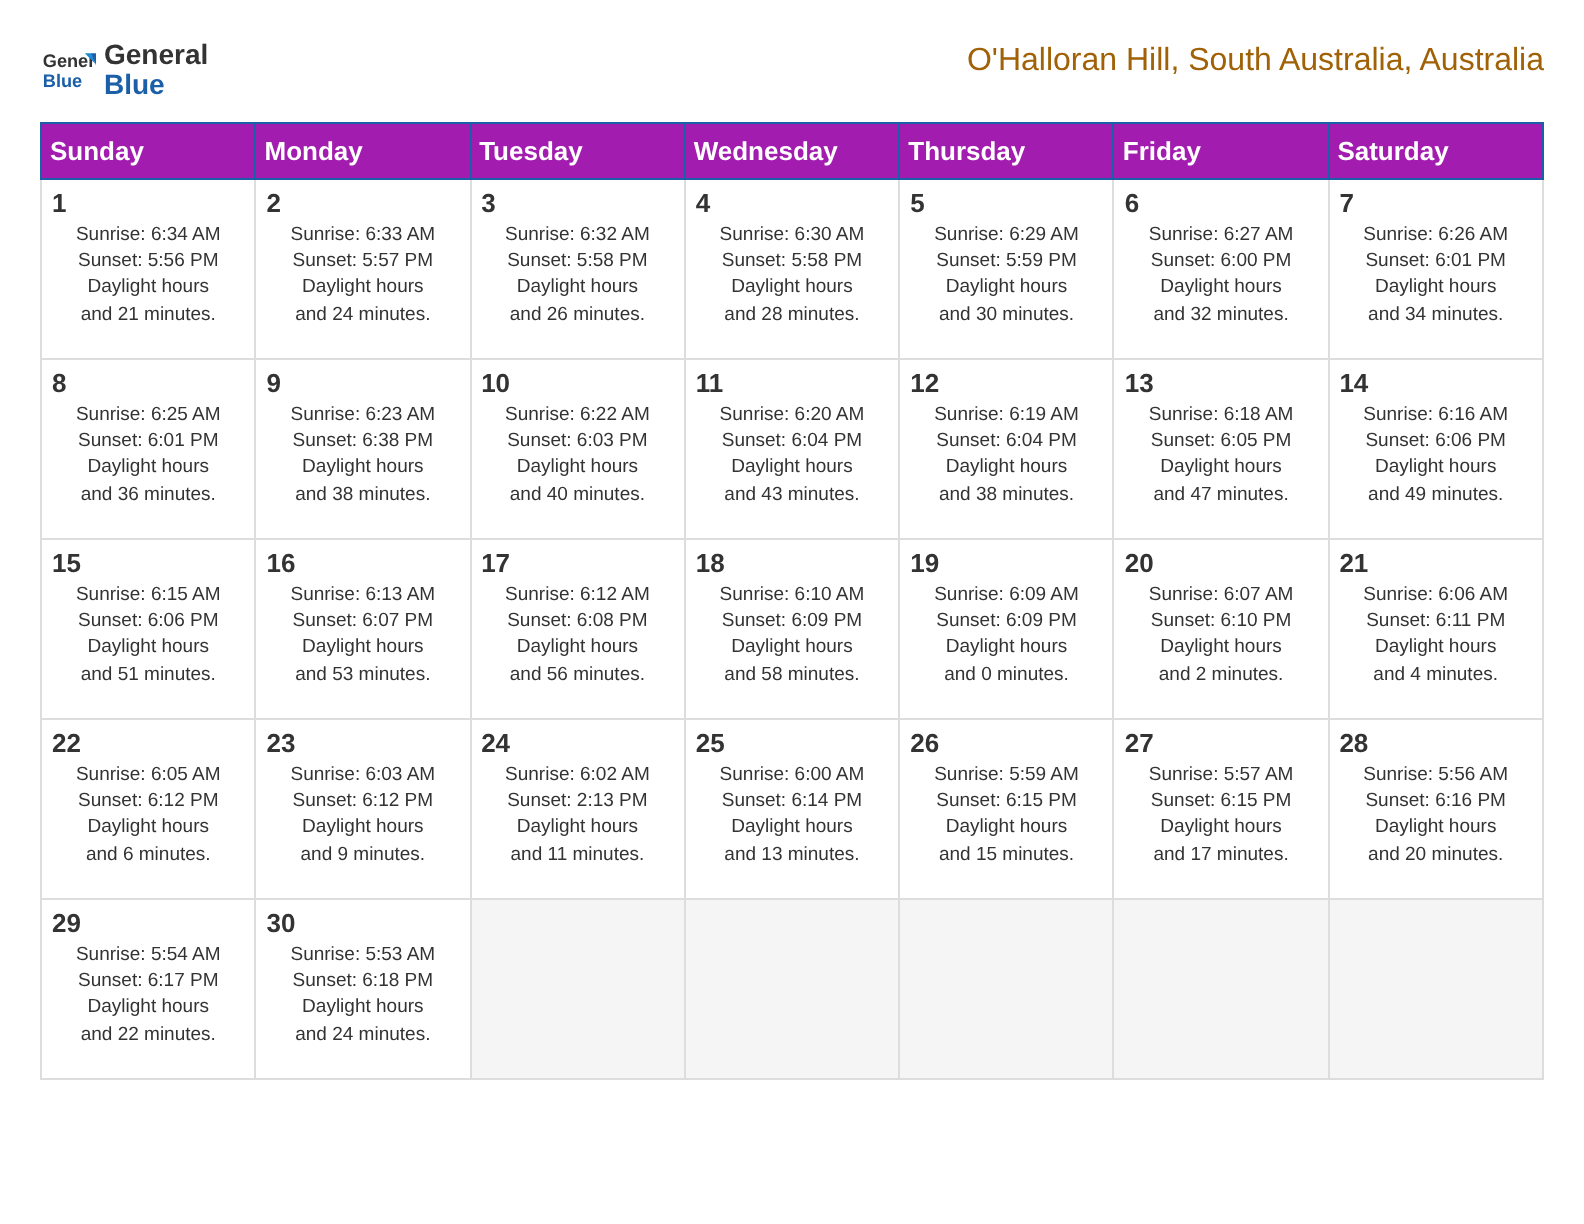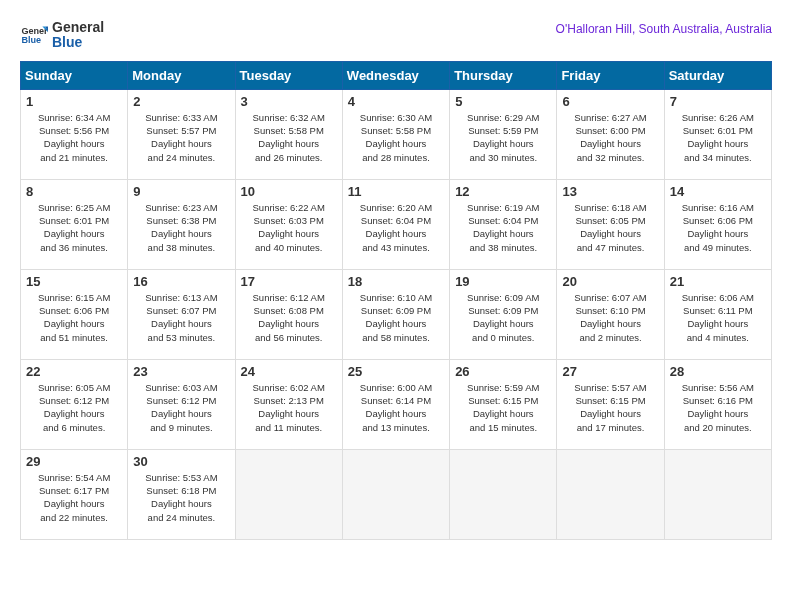--- a/index.html
+++ b/index.html
@@ -28,31 +28,31 @@
     .title-block {
       text-align: right;
     }
     .month-title {
       font-size: 36px;
       font-weight: bold;
       color: #333;
       line-height: 1.1;
     }
     .location {
-      font-size: 12px;
-      color: #6d28d9;
+      font-size: 16px;
+      color: #a16207;
       margin-top: 2px;
     }
     .calendar {
       width: 100%;
       border-collapse: collapse;
       border: 1px solid #ccc;
     }
     .calendar th {
-      background-color: #0369a1;
+      background-color: #a21caf;
       color: #fff;
       padding: 6px 4px;
       font-size: 13px;
       font-weight: bold;
       text-align: left;
       border: 1px solid #1a5fa8;
     }
     .calendar td {
       vertical-align: top;
       padding: 4px 5px;

